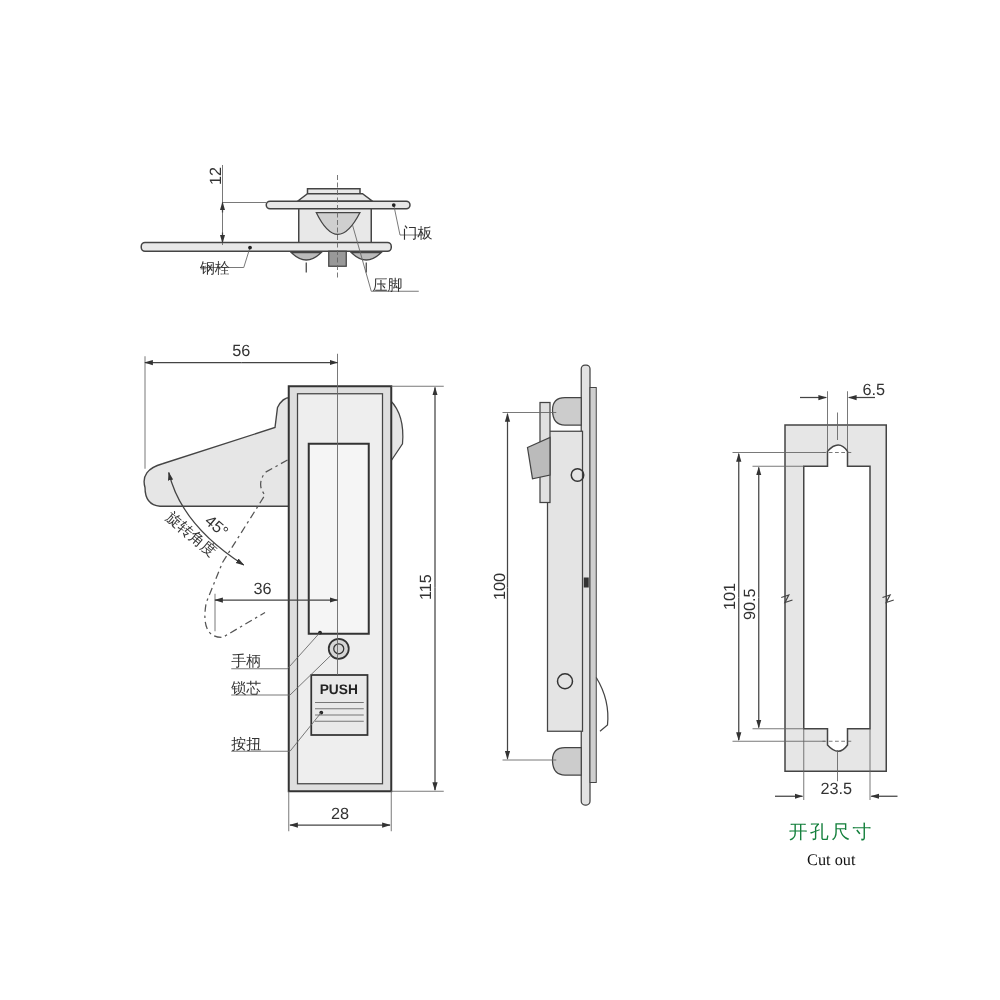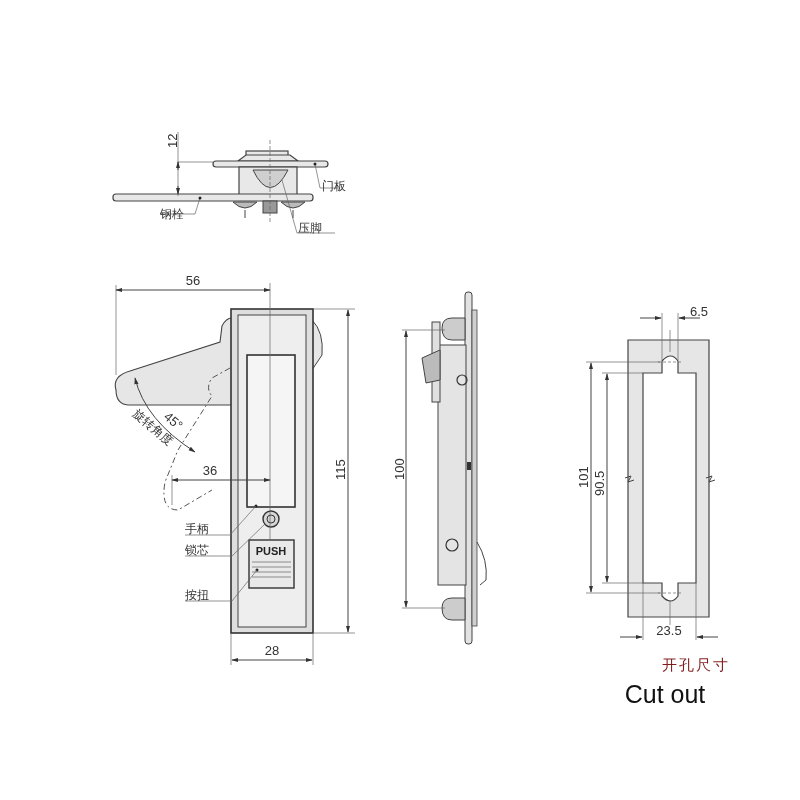--- a/index.html
+++ b/index.html
@@ -1,21 +1,21 @@
 <!DOCTYPE html>
 <html><head>
 <meta charset="utf-8">
 <style>
   html, body { margin: 0; padding: 0; background: #ffffff; }
   body { width: 800px; height: 800px; position: relative; overflow: hidden; font-family: "DejaVu Sans", sans-serif; }
   svg { position: absolute; left: 0; top: 0; }
   .dim { font-family: "Liberation Sans", sans-serif; font-size: 13px; fill: #333; }
   .cn { font-family: "DejaVu Serif", serif; font-size: 12px; fill: #333; }
-  .caption-cn { position: absolute; left: 600px; top: 656px; width: 130px; text-align: right; font-family: "DejaVu Sans", sans-serif; font-size: 15px; color: #7f1d1d; letter-spacing: 2px; }
-  .caption-en { position: absolute; left: 600px; top: 680px; width: 130px; text-align: center; font-family: Liberation Sans, sans-serif; font-size: 25px; color: #111; }
+  .caption-cn { position: absolute; left: 600px; top: 656px; width: 130px; text-align: center; font-family: "DejaVu Sans", sans-serif; font-size: 15px; color: #15803d; letter-spacing: 2px; }
+  .caption-en { position: absolute; left: 600px; top: 680px; width: 130px; text-align: center; font-family: Liberation Serif, serif; font-size: 13px; color: #111; }
   .line { stroke: #444; stroke-width: 1; fill: none; }
   .thin { stroke: #666; stroke-width: 0.7; fill: none; }
   .part { fill: #e8e8e8; stroke: #444; stroke-width: 1.2; }
   .dash { stroke: #555; stroke-width: 1; fill: none; stroke-dasharray: 6 3 2 3; }
 </style>
 </head>
 <body>
 
 <svg width="800" height="800" viewBox="0 0 800 800">
   <defs>

